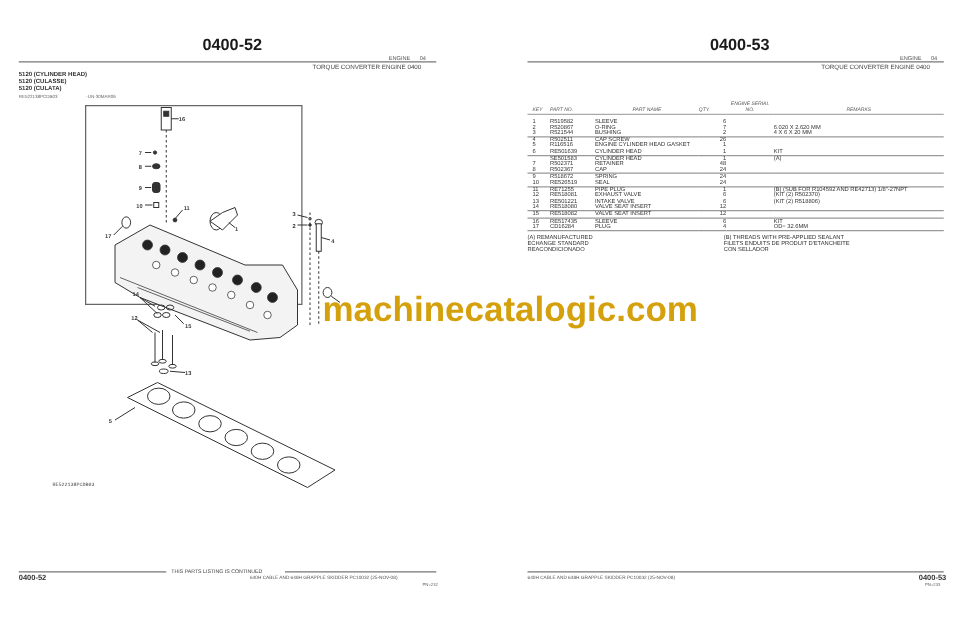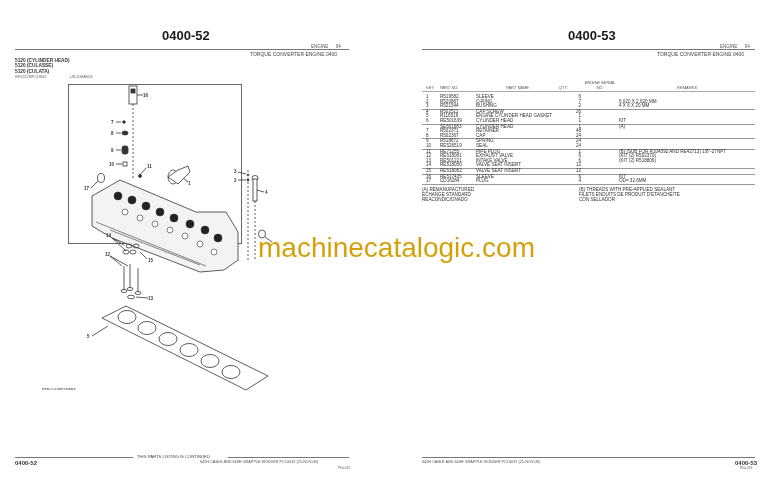--- a/index.html
+++ b/index.html
@@ -47,21 +47,21 @@
   .c-key { width:14px; text-align:left; padding-left:4px !important; }
   .c-pno { width:36px; }
   .c-name { width:83px; }
   .c-qty { width:22px; text-align:right; }
   .c-ser { width:38px; }
   .c-rem { }
   .notes { position:absolute; top:187px; font-size:4.6px; line-height:5px; color:#333; }
   .notes.a { left:38px; }
   .notes.b { left:195px; }
 
-  .watermark { position:absolute; left:258px; top:232px; font-size:28px; font-weight:normal; color:#d4a10d; letter-spacing:0px; font-family:"Liberation Sans", sans-serif; }
+  .watermark { position:absolute; left:258px; top:232px; font-size:28px; font-weight:bold; color:#d4a10d; letter-spacing:0px; font-family:"Liberation Sans", sans-serif; }
 </style>
 </head>
 <body>
 
 <div class="page left">
   <div class="pg-title">0400-52</div>
   <div class="hdr-engine">
     <span>ENGINE</span>
     &nbsp;&nbsp;&nbsp;&nbsp;
     <span>04</span>

